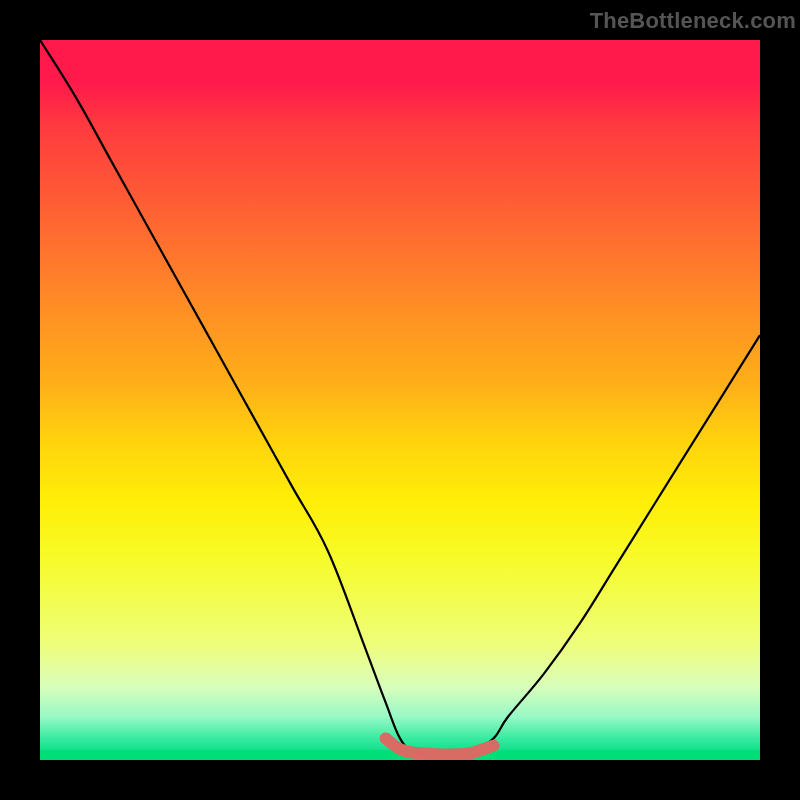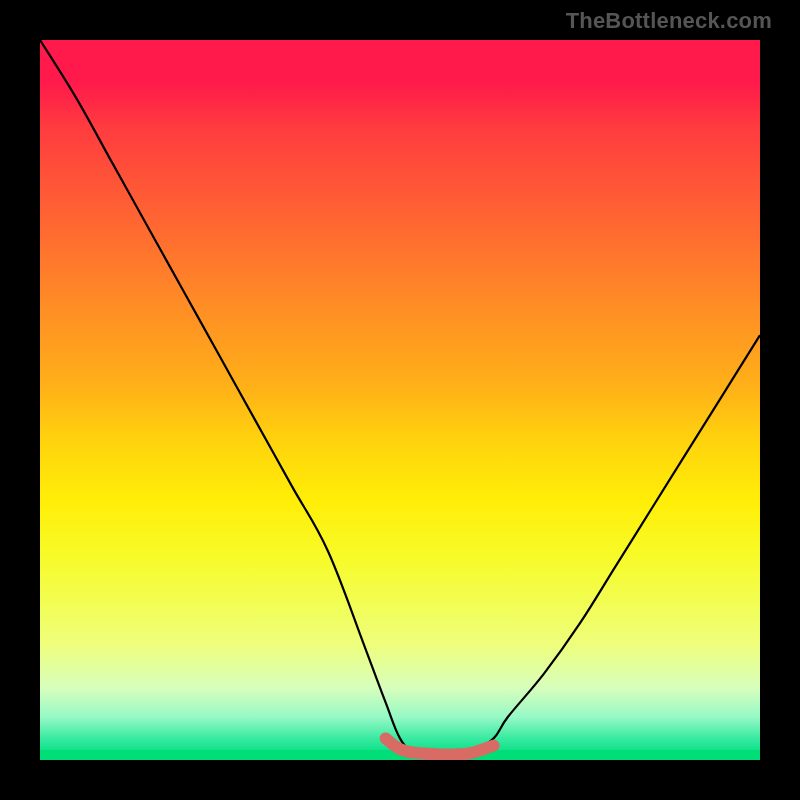--- a/index.html
+++ b/index.html
@@ -1,21 +1,21 @@
 <!DOCTYPE html>
 <html><head>
 <meta charset="utf-8">
 <style>
   * { margin: 0; padding: 0; box-sizing: border-box; }
   html, body { width: 800px; height: 800px; overflow: hidden; background: #000; }
   .wrap { position: relative; width: 800px; height: 800px; }
   .watermark {
     position: absolute;
     top: 8px;
-    right: 28px;
+    right: 4px;
     font-family: Arial, Helvetica, sans-serif;
     font-size: 22px;
     font-weight: 700;
     color: #555;
     letter-spacing: 0.2px;
     z-index: 10;
   }
   .plot {
     position: absolute;
     left: 40px;

